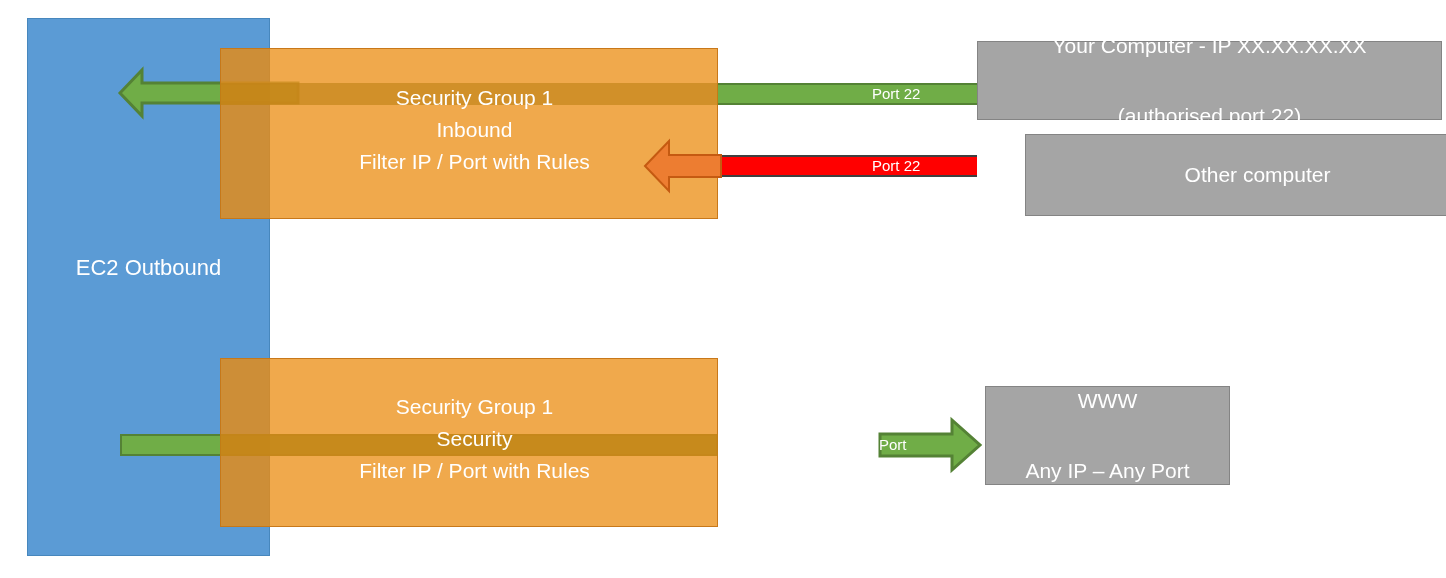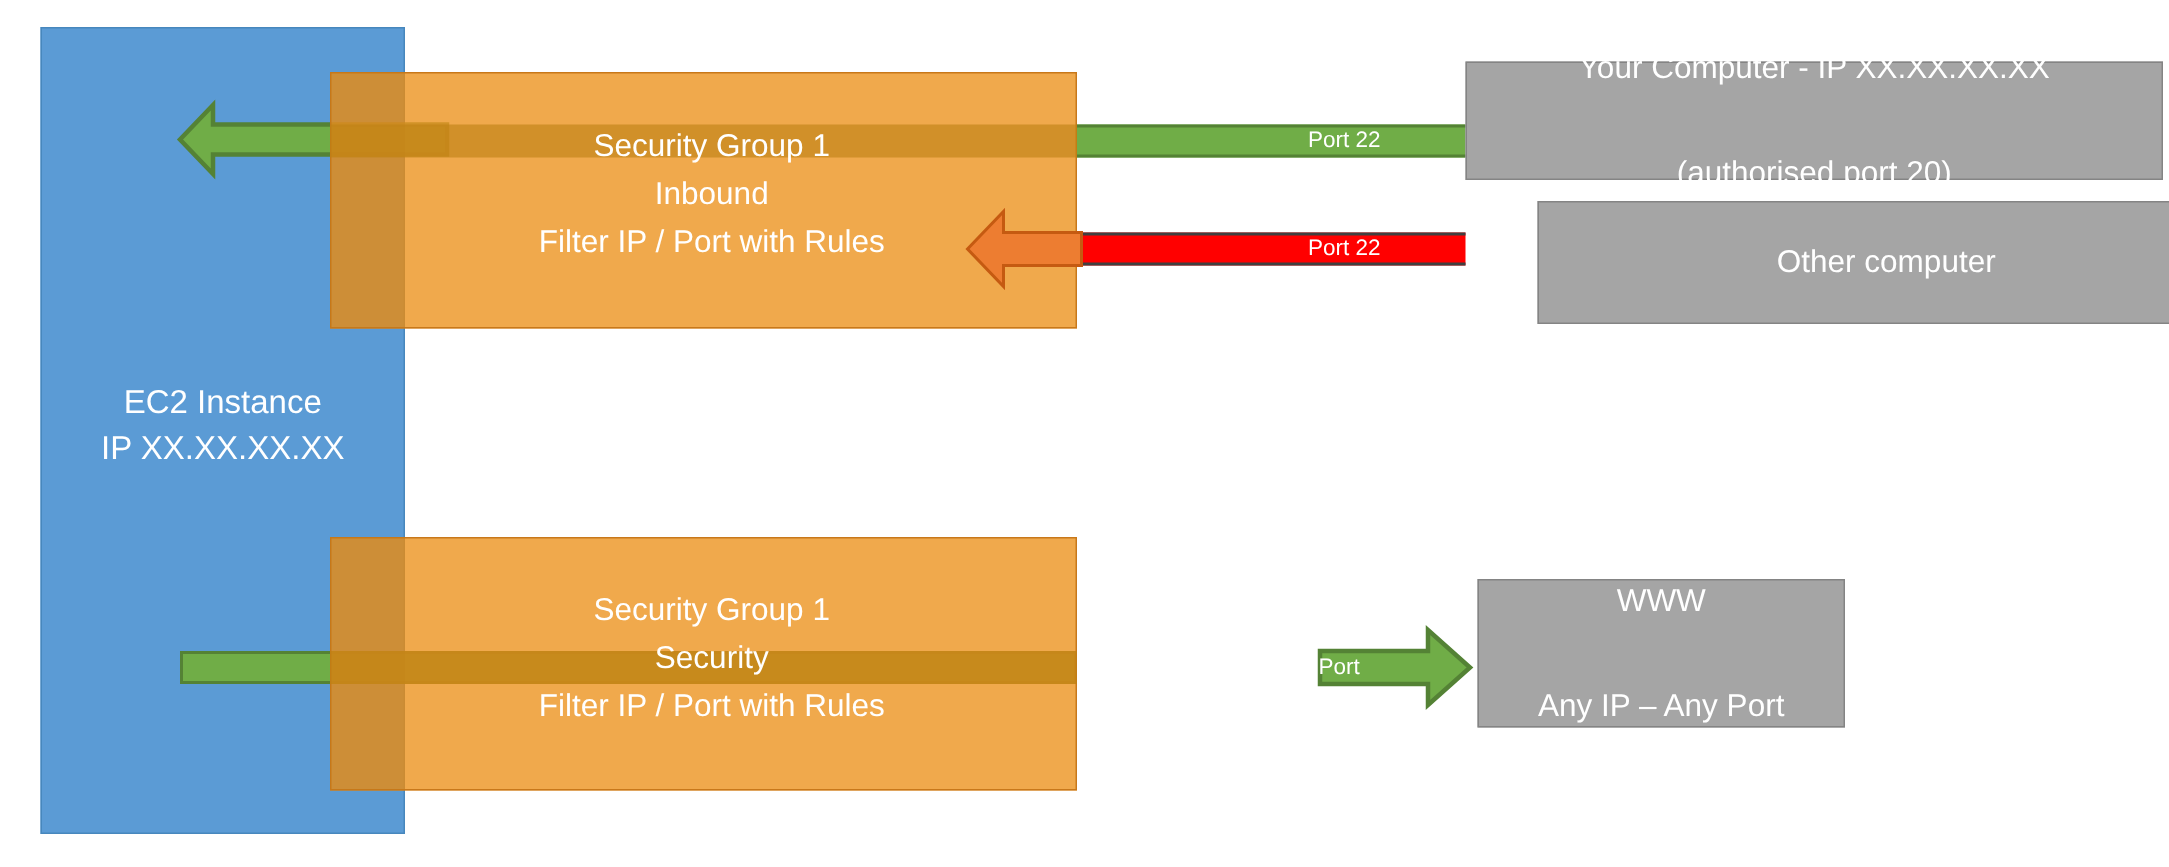--- a/index.html
+++ b/index.html
@@ -197,43 +197,42 @@
 
   <svg class="arrow-svg arrow-orange-left" width="78" height="56" viewBox="0 0 78 56">
     <polygon points="2,28 26,3 26,17 78,17 78,39 26,39 26,53" fill="#ED7D31" stroke="#C55A11" stroke-width="2" stroke-linejoin="miter"></polygon>
   </svg>
 
   <svg class="arrow-svg arrow-green-right" width="102" height="54" viewBox="0 0 102 54">
     <polygon points="0,16 72,16 72,2 100,27 72,52 72,38 0,38" fill="#70AD47" stroke="#548235" stroke-width="3" stroke-linejoin="miter"></polygon>
   </svg>
 
   <div class="ec2-label">
-    <div>EC2 Instance</div>
-    <div>IP XX.XX.XX.XX</div>
+    <div>EC2 Outbound</div>
   </div>
 
   <div class="sg-text sg-text-inbound">
     <div>Security Group 1</div>
     <div>Inbound</div>
     <div>Filter IP / Port with Rules</div>
   </div>
 
   <div class="sg-text sg-text-outbound">
     <div>Security Group 1</div>
     <div>Security</div>
     <div>Filter IP / Port with Rules</div>
   </div>
 
   <div class="bar-label lbl-port22-green">Port 22</div>
   <div class="bar-label lbl-port22-red">Port 22</div>
   <div class="bar-label lbl-anyport">Any Port</div>
 
   <div class="gray-box gray-your-computer">
     <div>Your Computer - IP XX.XX.XX.XX</div>
-    <div>(authorised port 20)</div>
+    <div>(authorised port 22)</div>
   </div>
 
   <div class="gray-box gray-other-computer">
     <div>Other computer</div>
   </div>
 
   <div class="gray-box gray-www">
     <div>WWW</div>
     <div>Any IP – Any Port</div>
   </div>

